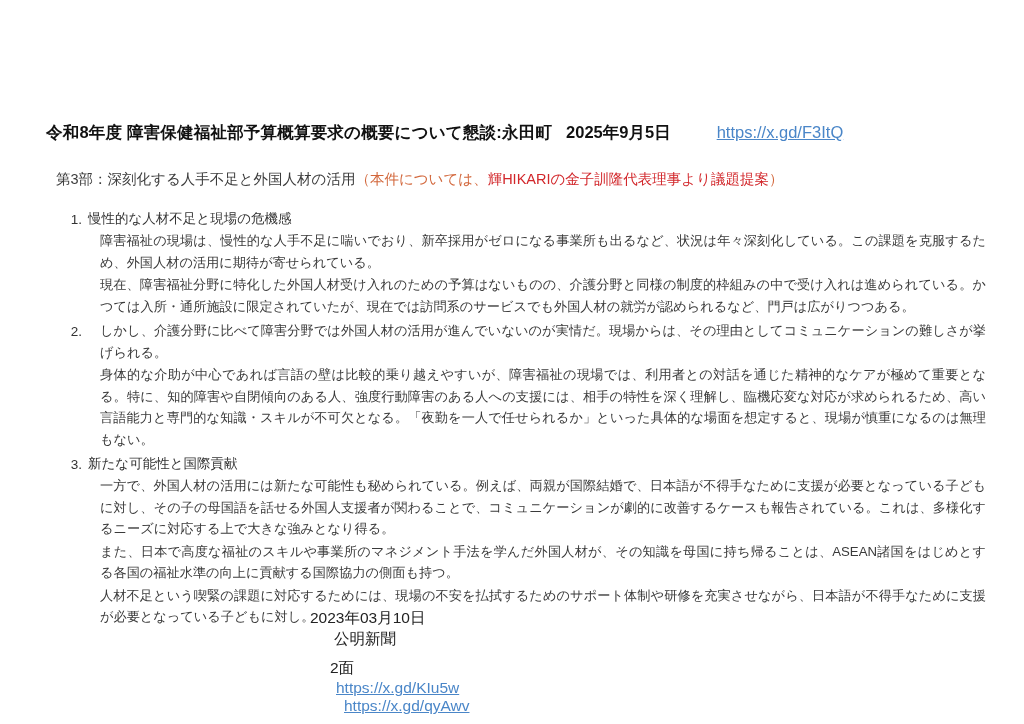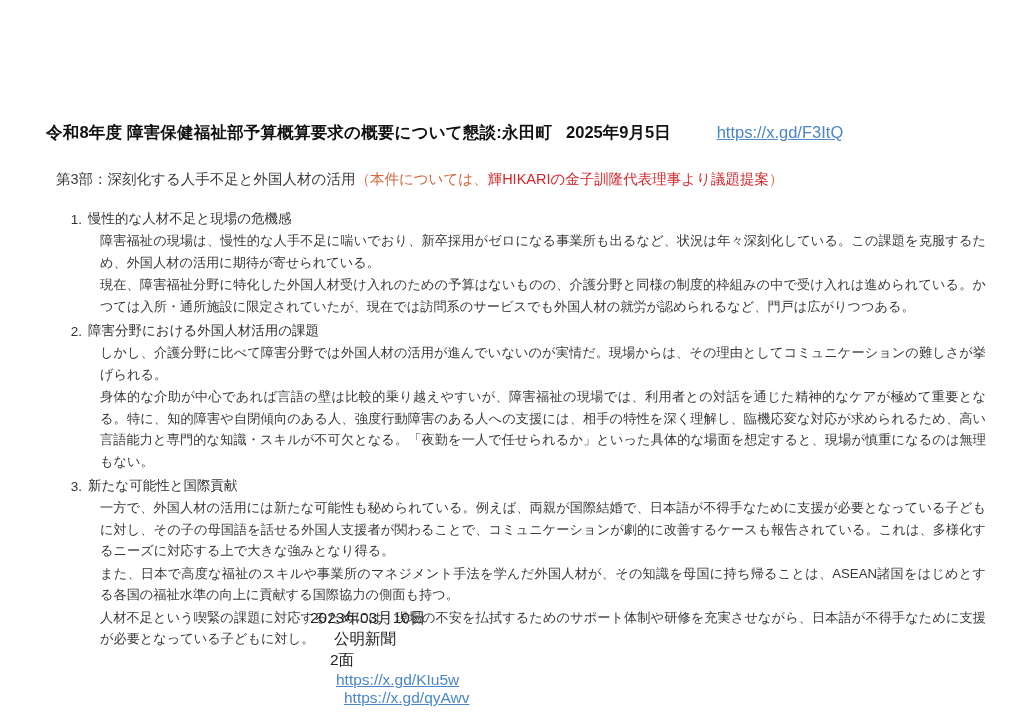--- a/index.html
+++ b/index.html
@@ -132,20 +132,21 @@
     font-size: 15.5px;
     color: #222222;
     margin-left: 24px;
     white-space: nowrap;
   }
   .footer-page {
     font-size: 15.5px;
     color: #222222;
     margin-left: 20px;
     white-space: nowrap;
+    margin-top: 8px;
   }
   .footer-link {
     font-size: 15.5px;
     color: #4a86c8;
     margin-left: 26px;
     text-decoration: underline;
     white-space: nowrap;
     cursor: pointer;
   }
   .footer-link.second {
@@ -174,21 +175,20 @@
       <div class="item-body">
         <div class="item-title">慢性的な人材不足と現場の危機感</div>
         <p class="para">障害福祉の現場は、慢性的な人手不足に喘いでおり、新卒採用がゼロになる事業所も出るなど、状況は年々深刻化している。この課題を克服するため、外国人材の活用に期待が寄せられている。</p>
         <p class="para">現在、障害福祉分野に特化した外国人材受け入れのための予算はないものの、介護分野と同様の制度的枠組みの中で受け入れは進められている。かつては入所・通所施設に限定されていたが、現在では訪問系のサービスでも外国人材の就労が認められるなど、門戸は広がりつつある。</p>
       </div>
     </div>
 
     <div class="item">
       <div class="item-num">2.</div>
       <div class="item-body">
-        <div class="item-title">障害分野における外国人材活用の課題</div>
         <p class="para">しかし、介護分野に比べて障害分野では外国人材の活用が進んでいないのが実情だ。現場からは、その理由としてコミュニケーションの難しさが挙げられる。</p>
         <p class="para">身体的な介助が中心であれば言語の壁は比較的乗り越えやすいが、障害福祉の現場では、利用者との対話を通じた精神的なケアが極めて重要となる。特に、知的障害や自閉傾向のある人、強度行動障害のある人への支援には、相手の特性を深く理解し、臨機応変な対応が求められるため、高い言語能力と専門的な知識・スキルが不可欠となる。「夜勤を一人で任せられるか」といった具体的な場面を想定すると、現場が慎重になるのは無理もない。</p>
       </div>
     </div>
 
     <div class="item">
       <div class="item-num">3.</div>
       <div class="item-body">
         <div class="item-title">新たな可能性と国際貢献</div>
         <p class="para">一方で、外国人材の活用には新たな可能性も秘められている。例えば、両親が国際結婚で、日本語が不得手なために支援が必要となっている子どもに対し、その子の母国語を話せる外国人支援者が関わることで、コミュニケーションが劇的に改善するケースも報告されている。これは、多様化するニーズに対応する上で大きな強みとなり得る。</p>

